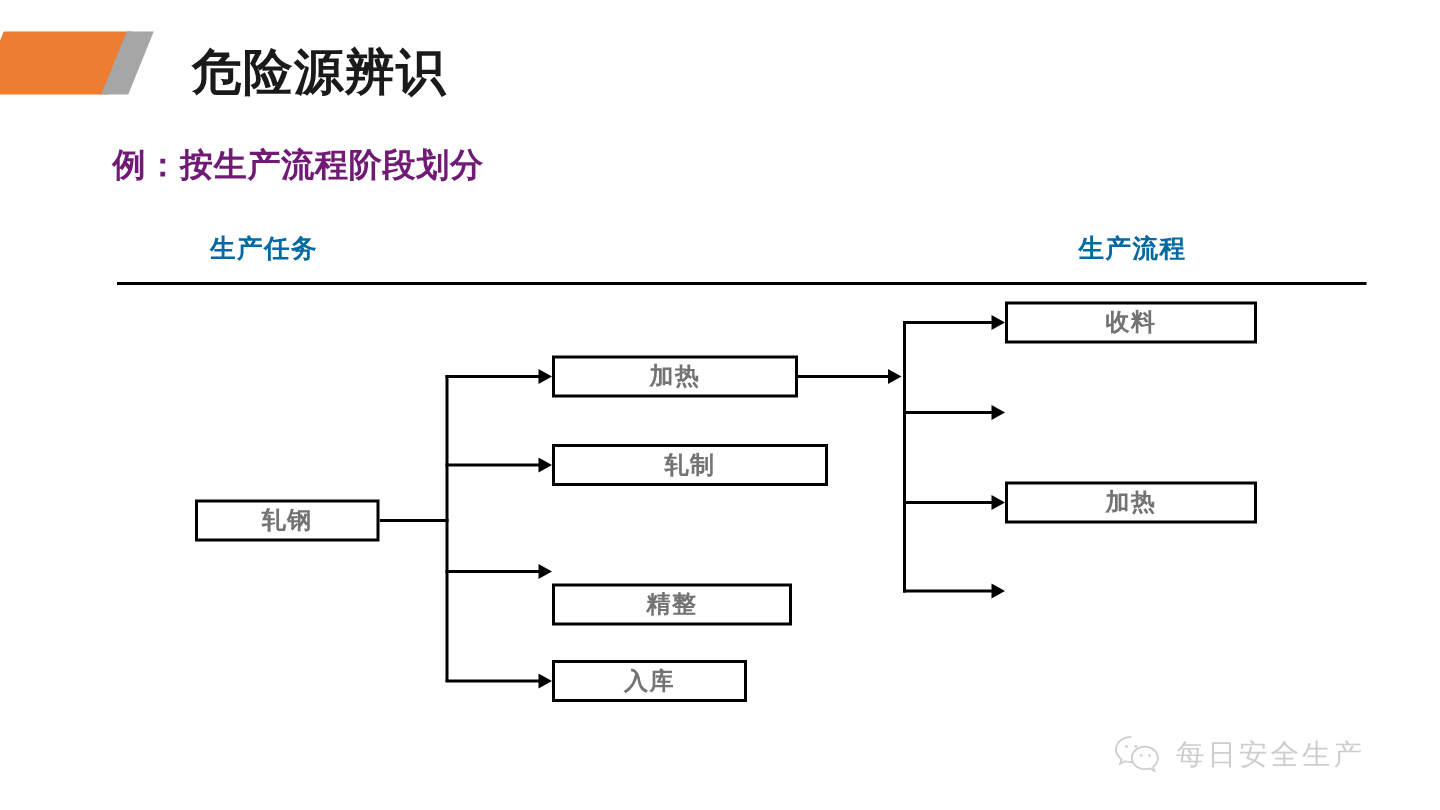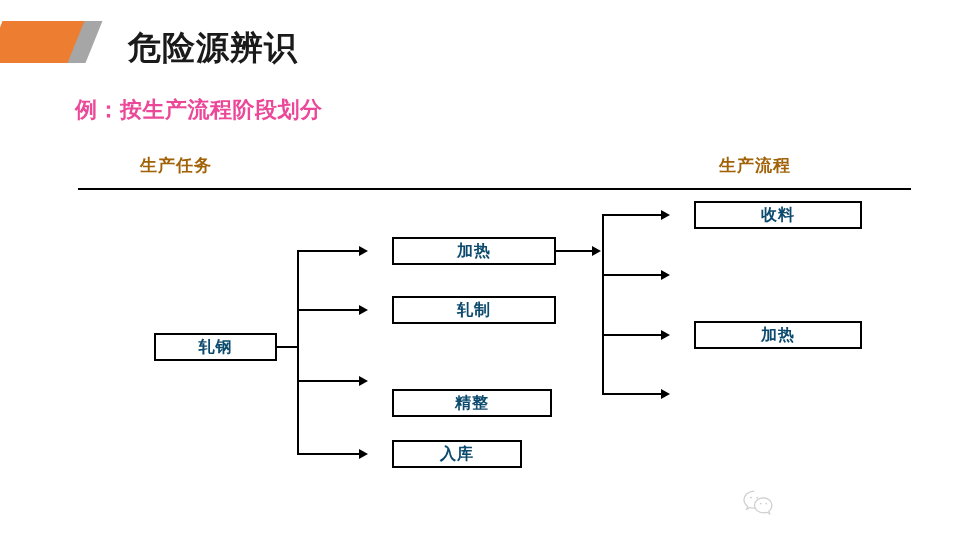--- a/index.html
+++ b/index.html
@@ -47,32 +47,32 @@
     line-height: 44px;
     white-space: nowrap;
   }
 
   .subtitle {
     position: absolute;
     left: 75px;
     top: 95px;
     font-size: 22px;
     font-weight: bold;
-    color: #ec4899;
+    color: #701a75;
     letter-spacing: 0.5px;
     line-height: 30px;
     white-space: nowrap;
   }
 
   
   .col-header {
     position: absolute;
     font-size: 17px;
     font-weight: bold;
-    color: #a16207;
+    color: #0369a1;
     letter-spacing: 1px;
     white-space: nowrap;
     text-align: center;
   }
   #colhead-0 { left: 96px;  top: 154px; width: 160px; }
   #colhead-1 { left: 368px; top: 154px; width: 164px; }
   #colhead-2 { left: 672px; top: 154px; width: 166px; }
 
   .header-rule {
     position: absolute;
@@ -87,32 +87,31 @@
   .node {
     position: absolute;
     box-sizing: border-box;
     border: 2px solid #000000;
     background: #ffffff;
     display: flex;
     align-items: center;
     justify-content: center;
     font-size: 16px;
     font-weight: bold;
-    color: #0c4a6e;
+    color: #737373;
     letter-spacing: 1px;
     white-space: nowrap;
-    margin-left: 24px;
   }
 
   
   #node-root { left: 130px; top: 333px; width: 123px; height: 28px; }
 
   
   #node-mid-0 { left: 368px; top: 237px; width: 164px; height: 28px; }
-  #node-mid-1 { left: 368px; top: 296px; width: 164px; height: 28px; }
+  #node-mid-1 { left: 368px; top: 296px; width: 184px; height: 28px; }
   #node-mid-2 { left: 368px; top: 389px; width: 160px; height: 28px; }
   #node-mid-3 { left: 368px; top: 440px; width: 130px; height: 28px; }
 
   
   #node-right-0 { left: 670px; top: 201px; width: 168px; height: 28px; }
   #node-right-1 { left: 670px; top: 261px; width: 168px; height: 28px; }
   #node-right-2 { left: 670px; top: 321px; width: 168px; height: 28px; }
   #node-right-3 { left: 670px; top: 381px; width: 168px; height: 28px; }
 
   
@@ -231,15 +230,16 @@
     <span>
       <svg class="wechat-icon" width="34" height="28" viewBox="0 0 34 28" fill="none" stroke="#8a8a8a" stroke-width="1.2">
         <path d="M12.2 2.2C6.5 2.2 2 6.0 2 10.7c0 2.6 1.4 4.9 3.7 6.5l-1.0 3.0 3.4-1.7c1.3 0.4 2.7 0.6 4.1 0.6 0.4 0 0.8 0 1.2-0.1"></path>
         <circle cx="9.0" cy="8.6" r="0.95" fill="#8a8a8a" stroke="none"></circle>
         <circle cx="15.2" cy="8.6" r="0.95" fill="#8a8a8a" stroke="none"></circle>
         <path d="M21.5 8.8c-5.0 0-9.0 3.4-9.0 7.5 0 4.1 4.0 7.5 9.0 7.5 1.1 0 2.2-0.2 3.2-0.5l3.0 1.5-0.9-2.6c1.9-1.4 3.1-3.4 3.1-5.9 0-4.1-4.0-7.5-8.4-7.5z"></path>
         <circle cx="18.8" cy="14.6" r="0.85" fill="#8a8a8a" stroke="none"></circle>
         <circle cx="24.3" cy="14.6" r="0.85" fill="#8a8a8a" stroke="none"></circle>
       </svg>
     </span>
+    <span class="watermark-text">每日安全生产</span>
   </div>
 
 </div>
 
 </body></html>

